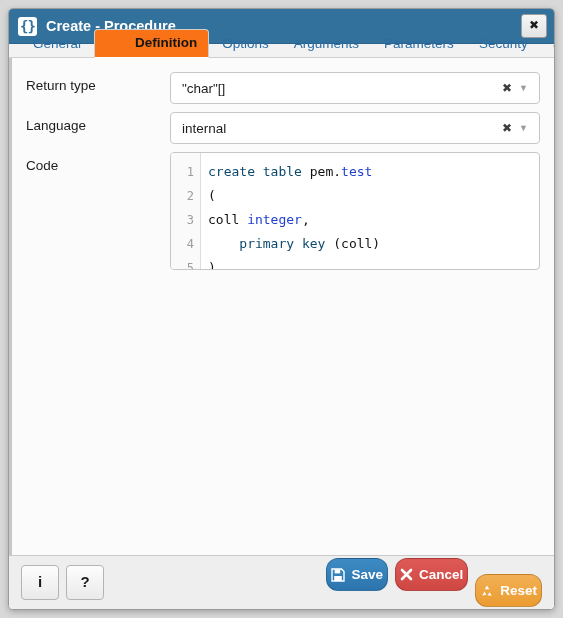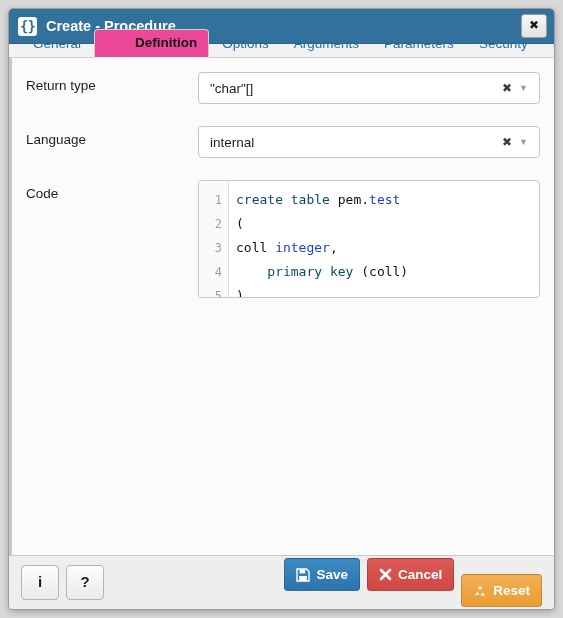--- a/index.html
+++ b/index.html
@@ -98,42 +98,41 @@
     line-height: 18px;
     cursor: pointer;
     border: 1px solid transparent;
     border-bottom: none;
     border-radius: 4px 4px 0 0;
     margin-right: 1px;
     position: relative;
     top: 1px;
   }
   .tab.active {
-    background: #ec4899;
+    background: #f97316;
     color: #141414;
     font-weight: bold;
     border-color: #cfcfcf;
     border-bottom: 1px solid #ffffff;
     padding-left: 40px;
   }
 
   
   .content {
     flex: 1 1 auto;
     background: #fbfbfb;
     border-left: 3px solid #c7c7c7;
     padding: 14px 14px 0 14px;
     box-sizing: border-box;
     overflow: hidden;
   }
   .form-row {
     display: flex;
     align-items: flex-start;
-    margin-bottom: 22px;
-    gap: 28px;
+    margin-bottom: 8px;
   }
   .form-label {
     width: 144px;
     flex: 0 0 144px;
     font-size: 13.5px;
     color: #1d1d1d;
     padding-top: 6px;
     box-sizing: border-box;
   }
   .form-control {
@@ -241,28 +240,28 @@
     color: #1b1b1b;
     font-size: 15px;
     font-weight: bold;
     line-height: 31px;
     text-align: center;
     cursor: pointer;
   }
 
   .act-btn {
     height: 33px;
-    border-radius: 4px;
+    border-radius: 12px;
     border: 1px solid rgba(0,0,0,0.18);
     color: #ffffff;
     font-size: 13.5px;
     font-weight: bold;
     display: flex;
     align-items: center;
-    padding: 0 11px;
+    padding: 0 4px;
     cursor: pointer;
     box-sizing: border-box;
   }
   .act-btn .ico {
     margin-right: 6px;
     display: inline-flex;
     align-items: center;
   }
   .btn-save   { background: linear-gradient(#3d8bc4, #2c74ad); }
   .btn-cancel { background: linear-gradient(#dd5a56, #cf4743); }

